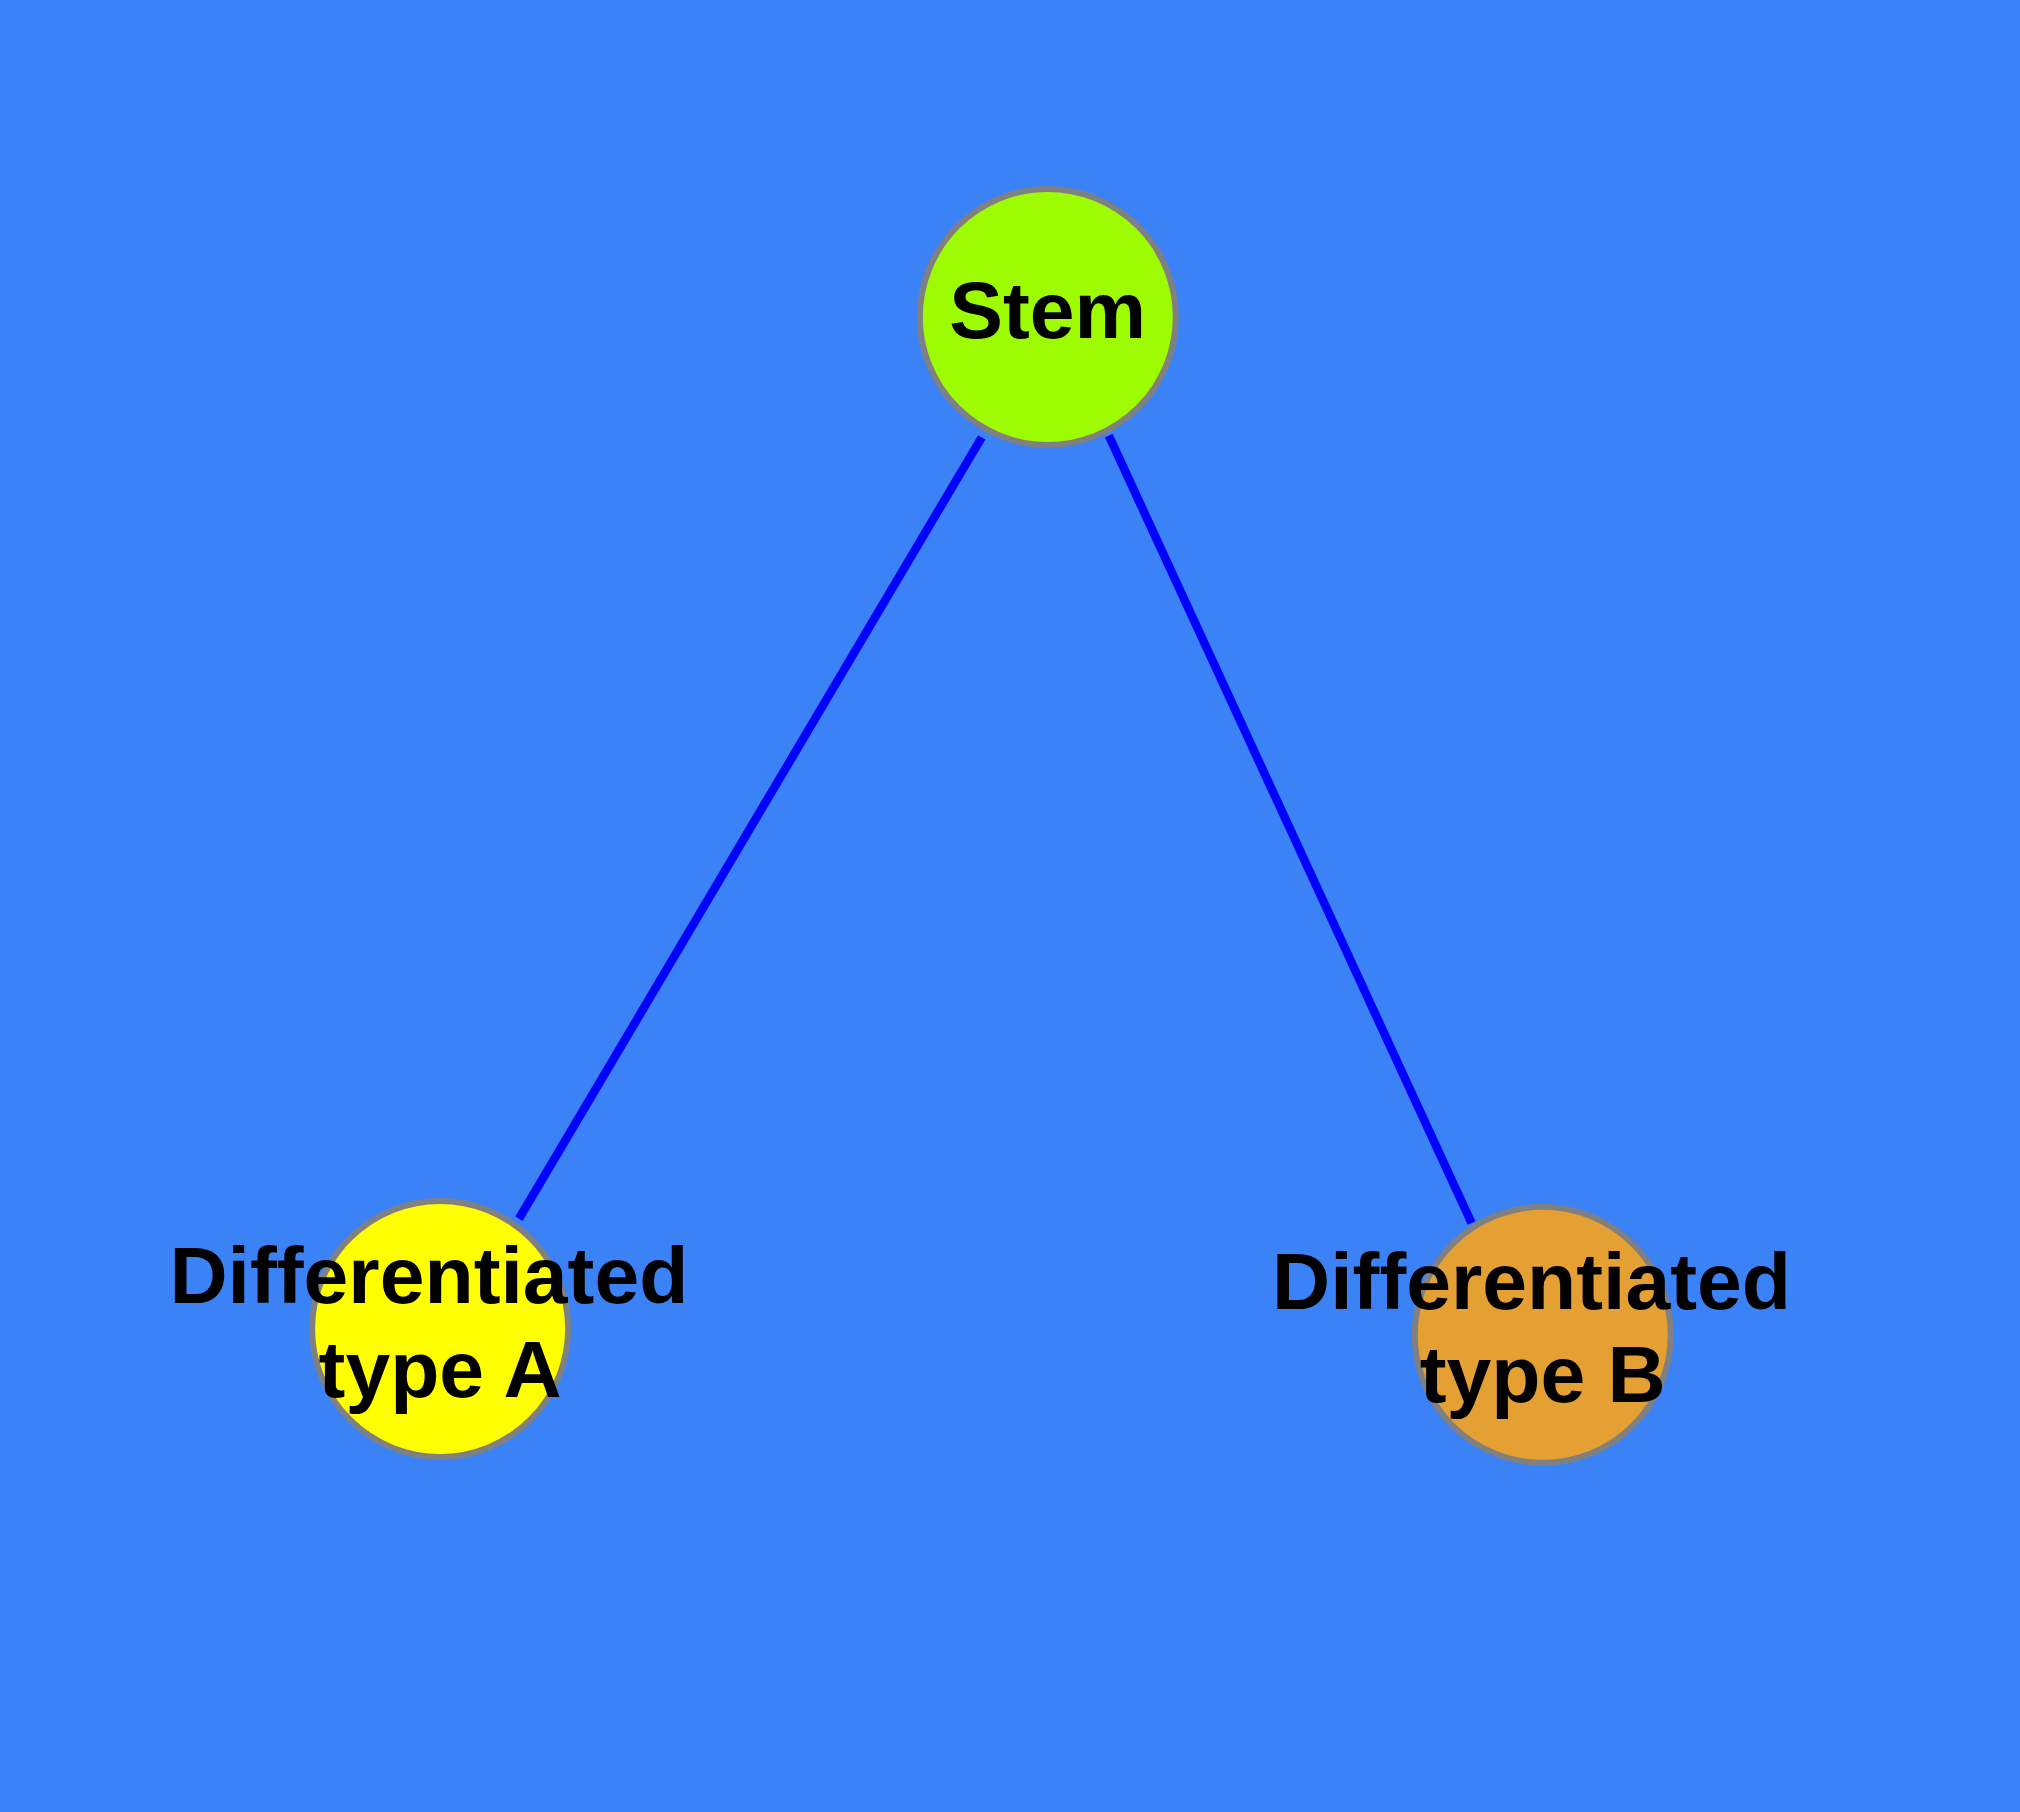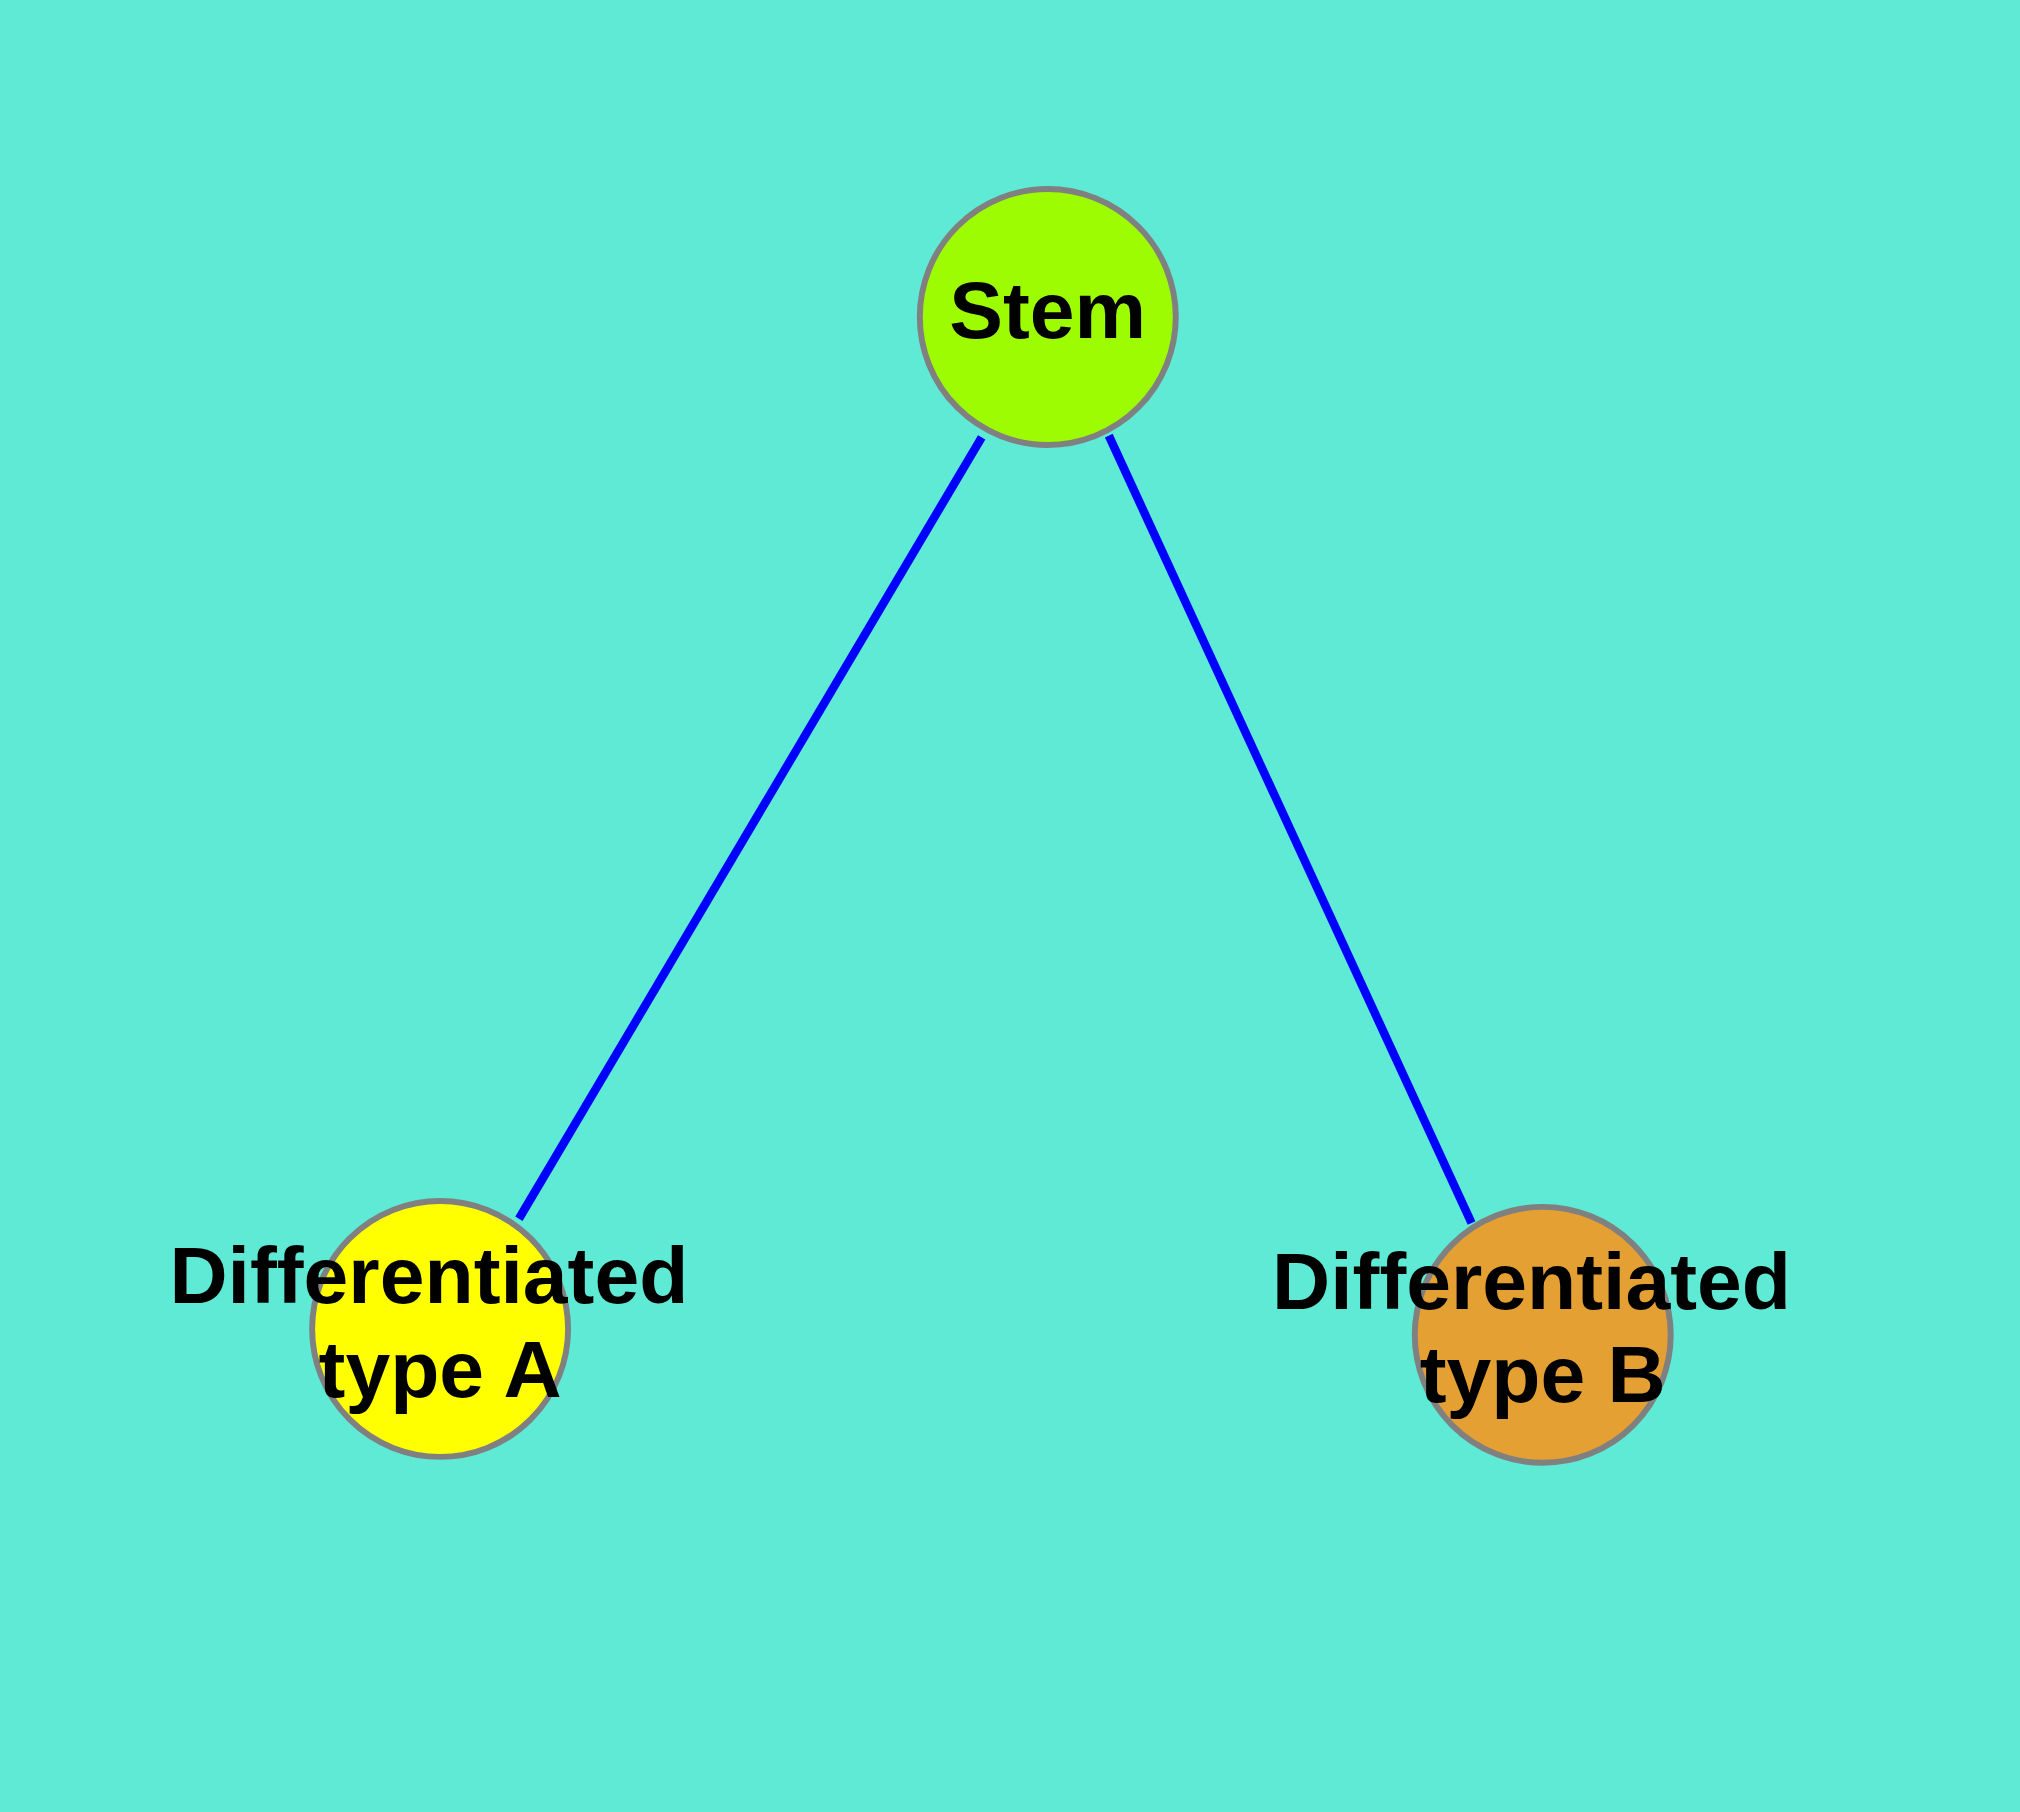--- a/index.html
+++ b/index.html
@@ -39,21 +39,21 @@
   .graph-edge {
     stroke: #0000ff;
     stroke-width: 10;
     stroke-linecap: butt;
     fill: none;
   }
 </style>
 </head>
 <body>
 
-<div id="stage" style="background: #5eead4;">
+<div id="stage" style="background: #3b82f6;">
   <svg id="graph-svg" viewBox="0 0 2384 2138">
 
     <g>
       <line class="graph-edge" x1="1158" y1="516" x2="612" y2="1438" stroke="#0000ff"></line>
       <line class="graph-edge" x1="1308" y1="514" x2="1736" y2="1443" stroke="#0000ff"></line>
     </g>
 
     <g>
 
       <g>

